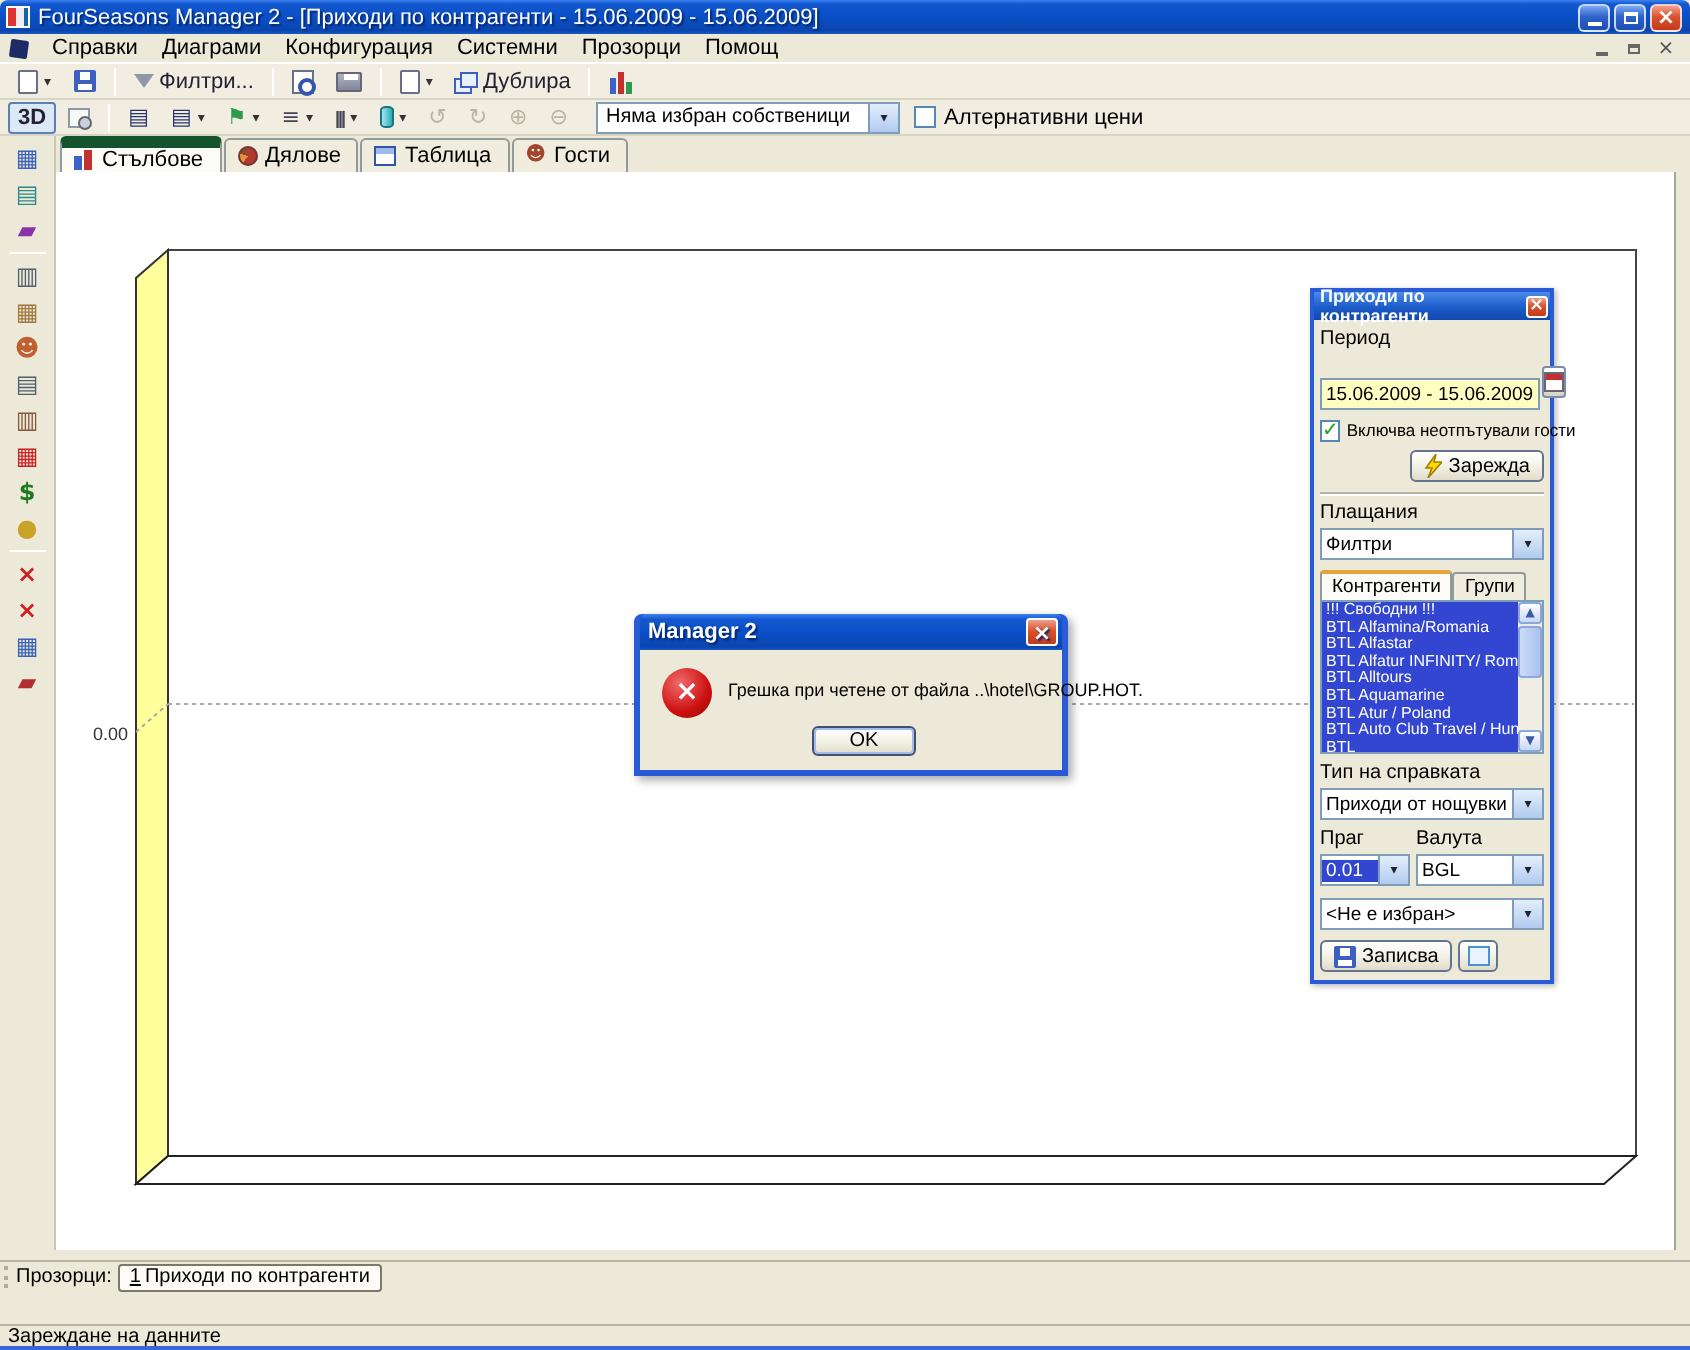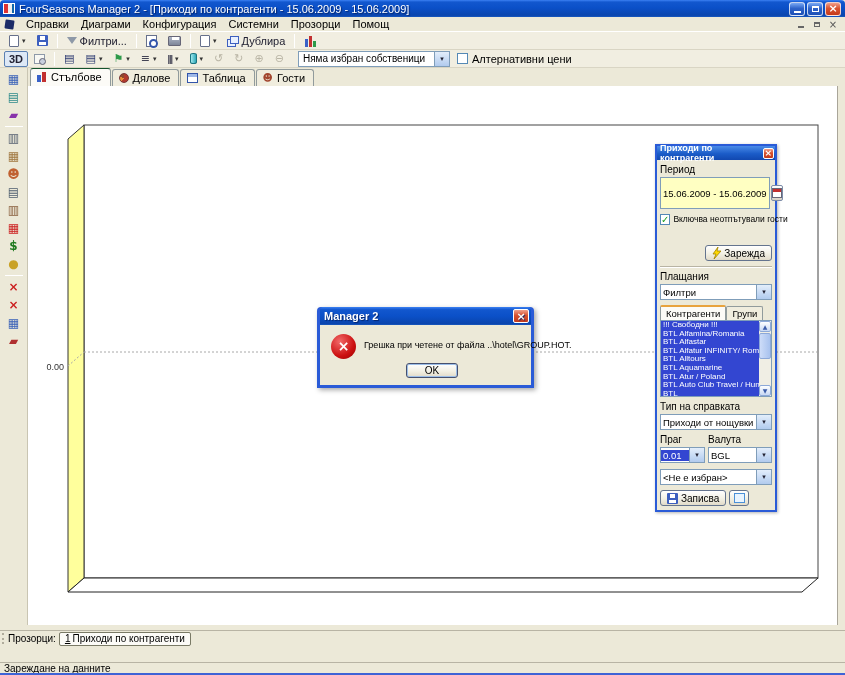--- a/index.html
+++ b/index.html
@@ -72,21 +72,21 @@
   .xpcombo .val{padding:0 4px;font-size:10px;white-space:nowrap;overflow:hidden;}
   .xparrow{width:15px;height:14px;margin-left:auto;display:flex;align-items:center;justify-content:center;
     background:linear-gradient(180deg,#E3EEFB,#B1CBEE);border-left:1px solid #7F9DB9;font-size:7px;color:#223;}
   .xpcheck{width:11px;height:11px;background:#fff;border:1px solid #5589B5;display:inline-flex;align-items:center;justify-content:center;}
   .xpcheck .mark{color:#21A121;font-size:10px;font-weight:bold;line-height:9px;}
 
   
   .tabsrow{position:absolute;left:28px;top:68px;width:808px;height:18px;display:flex;align-items:flex-end;gap:1px;padding-left:2px;}
   .ctab{display:flex;align-items:center;gap:4px;padding:1px 8px 2px 6px;height:17px;
     background:#F0EDDE;border:1px solid #919B9C;border-bottom:none;border-radius:3px 3px 0 0;font-size:11px;}
-  .ctab.active{background:#FCFBF7;height:18px;border-top:1px solid #14532d;justify-content:space-between;}
+  .ctab.active{background:#FCFBF7;height:18px;border-top:6px solid #14532d;justify-content:space-between;}
   .tico-bars{width:10px;height:10px;
     background:linear-gradient(#3A62C8,#3A62C8) 0 3px/4px 7px no-repeat,
                linear-gradient(#C23030,#C23030) 5px 0/4px 10px no-repeat;}
   .tico-pie{width:10px;height:10px;border-radius:50%;border:1px solid #733;
     background:conic-gradient(#B23A2E 0 60%,#E8903A 60% 80%,#8E4A2E 80%);}
   .tico-table{width:11px;height:10px;border:1px solid #3355AA;background:
     linear-gradient(#9FB9E8,#9FB9E8) 0 0/11px 3px no-repeat,#fff;}
   .tico-guest{color:#A2452E;font-size:10px;line-height:10px;position:relative;}
 
   
@@ -108,26 +108,26 @@
   .panel{position:absolute;left:655px;top:144px;width:122px;z-index:5;
     background:#2A5BD7;padding:2px;box-shadow:1px 1px 3px rgba(0,0,0,.3);}
   .ptitle{height:14px;display:flex;align-items:center;color:#fff;font-size:9px;font-weight:bold;padding:0 1px 0 3px;
     background:linear-gradient(180deg,#4A8BE8,#1B5CC8 55%,#1148B0);}
   .pclose{margin-left:auto;width:12px;height:11px;border-radius:2px;border:1px solid #fff;
     background:linear-gradient(180deg,#F0A08C,#D9532F 45%,#C23A1C);color:#fff;font-size:9px;font-weight:bold;
     display:flex;align-items:center;justify-content:center;line-height:9px;}
   .pbody{background:#ECE9D8;padding:3px 3px 4px 3px;font-size:10px;}
   .plabel{margin:1px 0 2px 0;}
   .prow{display:flex;align-items:center;}
-  .pfield{flex:1;height:32px;border:1px solid #7F9DB9;background:#FFFFC2;font-size:9.5px;display:flex;align-items:center;padding:0 2px;white-space:nowrap;}
+  .pfield{flex:1;height:16px;border:1px solid #7F9DB9;background:#FFFFC2;font-size:9.5px;display:flex;align-items:center;padding:0 2px;white-space:nowrap;margin-top:12px;}
   .calbtn{width:17px;height:16px;margin-left:1px;display:flex;align-items:center;justify-content:center;
     background:linear-gradient(180deg,#FFFFFF,#ECEBE5 55%,#D8D0C4);border:1px solid #7C8CA8;border-radius:2px;}
   .ic-cal{width:10px;height:10px;background:linear-gradient(#C23030,#C23030) 0 0/10px 3px no-repeat,#fff;border:1px solid #667;}
   .pchk{display:flex;align-items:flex-start;gap:3px;margin-top:5px;font-size:8.5px;white-space:nowrap;}
-  .loadrow{display:flex;justify-content:flex-end;margin-top:20px;}
+  .loadrow{display:flex;justify-content:flex-end;margin-top:4px;}
   .btn{display:inline-flex;align-items:center;justify-content:center;gap:3px;height:16px;padding:0 6px;
     background:linear-gradient(180deg,#FFFFFF,#F2F0E4 55%,#E1DBC9);border:1px solid #64748E;border-radius:3px;font-size:10px;}
   .pdivider{height:2px;margin:5px 0 3px 0;border-top:1px solid #B8B4A4;border-bottom:1px solid #fff;}
   .ptabs{display:flex;margin-top:5px;align-items:flex-end;}
   .ptab{padding:1px 5px;font-size:9.5px;border:1px solid #919B9C;border-bottom:none;border-radius:2px 2px 0 0;background:#F0EDDE;}
   .ptab.active{background:#FCFBF7;border-top:2px solid #E8A33D;}
   .plist{position:relative;height:77px;border:1px solid #7F9DB9;background:#fef9c3;overflow:hidden;}
   .plist .rows{position:absolute;left:0;top:0;right:12px;}
   .lrow{height:8.6px;line-height:8.6px;font-size:8px;color:#fff;background:#3346D1;padding-left:2px;white-space:nowrap;overflow:hidden;}
   .pscroll{position:absolute;right:0;top:0;width:12px;height:100%;background:#F0EEE4;display:flex;flex-direction:column;}

